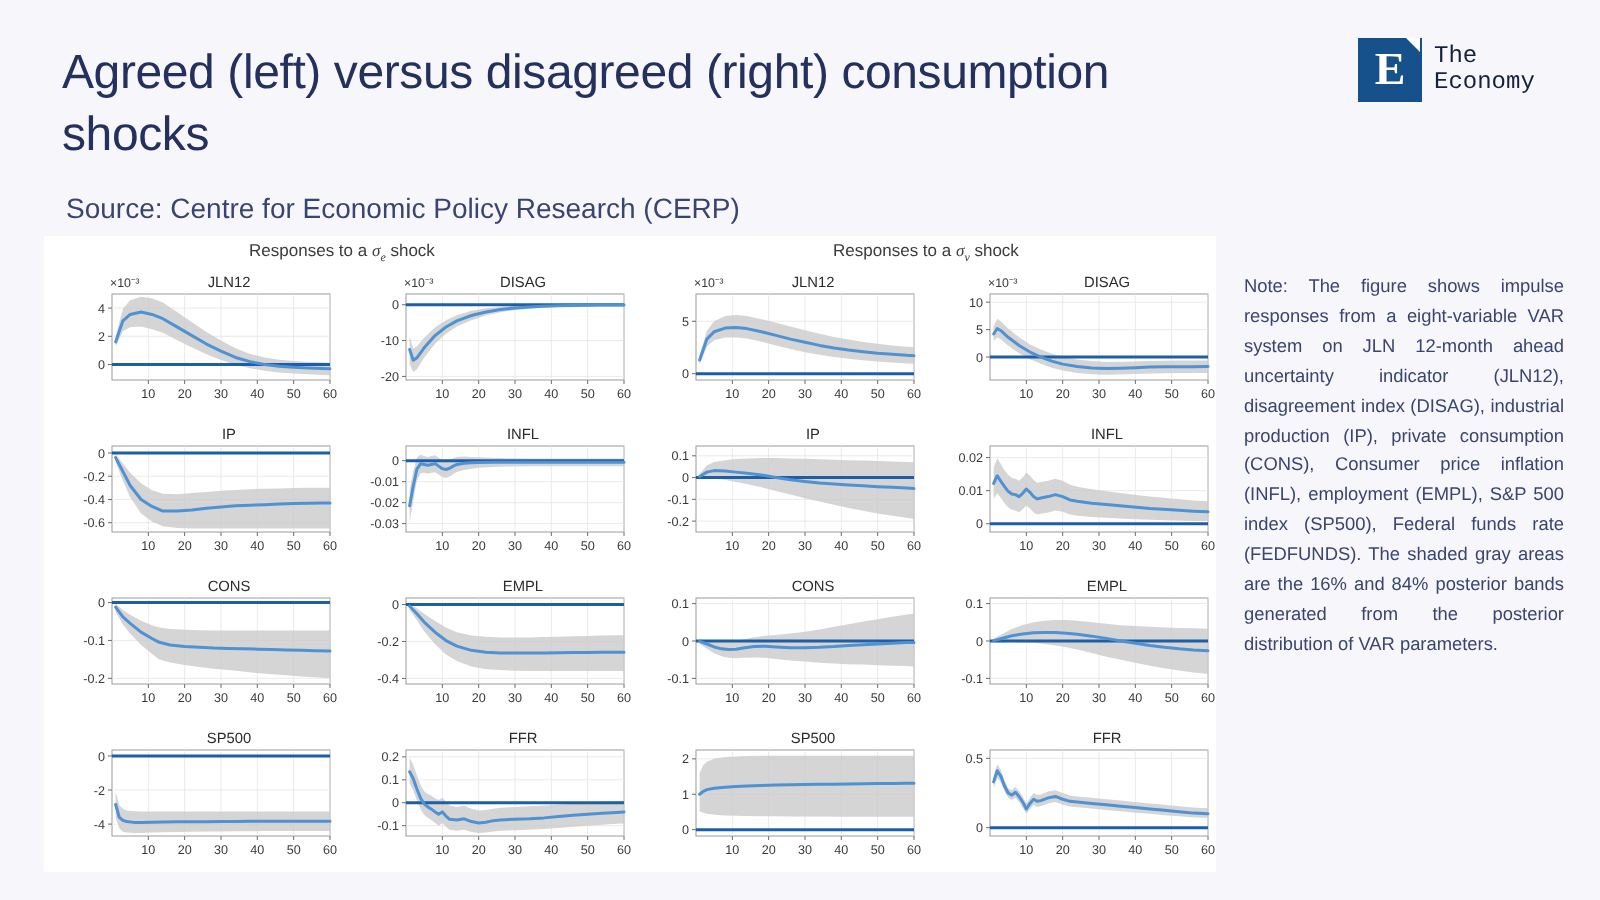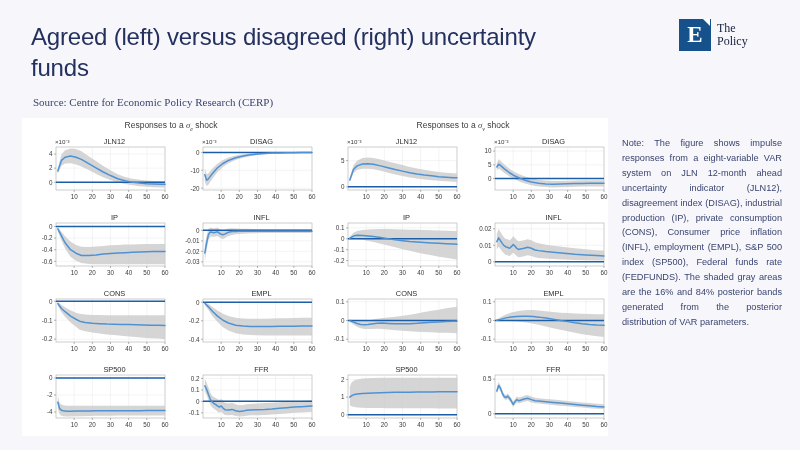--- a/index.html
+++ b/index.html
@@ -14,39 +14,39 @@
   #slide{position:relative;width:800px;height:450px;}
 
   
   #title{
     position:absolute;left:31px;top:22px;width:560px;
     font-size:24px;line-height:1.28;font-weight:400;color:#24305e;
     letter-spacing:-.2px;
   }
   #source{
     position:absolute;left:33px;top:96px;
-    font-size:11px;color:#3a4470;font-weight:400;font-family:Liberation Serif, serif;
+    font-size:14px;color:#3a4470;font-weight:400;
   }
 
   
   #logo{position:absolute;left:679px;top:19px;display:flex;align-items:center;gap:6px;}
   #logo-mark{
     width:32px;height:32px;background:#17518c;position:relative;
     display:flex;align-items:center;justify-content:center;
   }
   #logo-mark span{
     font-family:"Liberation Serif", serif;font-size:23px;color:#fff;
     font-weight:700;line-height:1;position:relative;top:-1px;
   }
   #logo-mark .flick{
     position:absolute;right:1px;top:0;width:0;height:0;
     border-left:7px solid transparent;border-top:7px solid #fff;
   }
   #logo-text{
-    font-family:Liberation Serif, serif;font-size:12px;line-height:1.08;
+    font-family:Liberation Mono, monospace;font-size:12px;line-height:1.08;
     color:#15213f;
   }
 
   
   #board{
     position:absolute;left:22px;top:118px;width:586px;height:318px;
     background:#ffffff;
   }
   .grp{position:absolute;top:0;height:318px;width:290px;}
   #grp-left{left:4px;}
@@ -66,31 +66,31 @@
     position:absolute;left:622px;top:136px;width:160px;
     font-size:9.2px;line-height:1.62;color:#3a4470;
     text-align:justify;
   }
 </style>
 </head>
 <body>
 
 <div id="slide">
 
-  <div id="title">Agreed (left) versus disagreed (right) uncertainty funds</div>
+  <div id="title">Agreed (left) versus disagreed (right) consumption shocks</div>
   <div id="source">Source: Centre for Economic Policy Research (CERP)</div>
 
   <div id="logo">
     <div id="logo-mark">
       <span>E</span>
       <i class="flick"></i>
     </div>
     <div id="logo-text">
       <div>The</div>
-      <div>Policy</div>
+      <div>Economy</div>
     </div>
   </div>
 
   <div id="board">
     <div class="grp" id="grp-left">
       <div class="grp-title">Responses to a <i>σ<sub>e</sub></i> shock</div>
     <div class="cell" style="left: 0px; top: 16px;">
           <svg width="145" height="70">
             <rect x="30" y="13" width="109" height="43" fill="#ffffff" stroke="#9a9a9a" stroke-width="0.5"></rect>
             <line x1="48.166666666666664" x2="48.166666666666664" y1="13" y2="56" stroke="#e4e4e4" stroke-width="0.4"></line>

